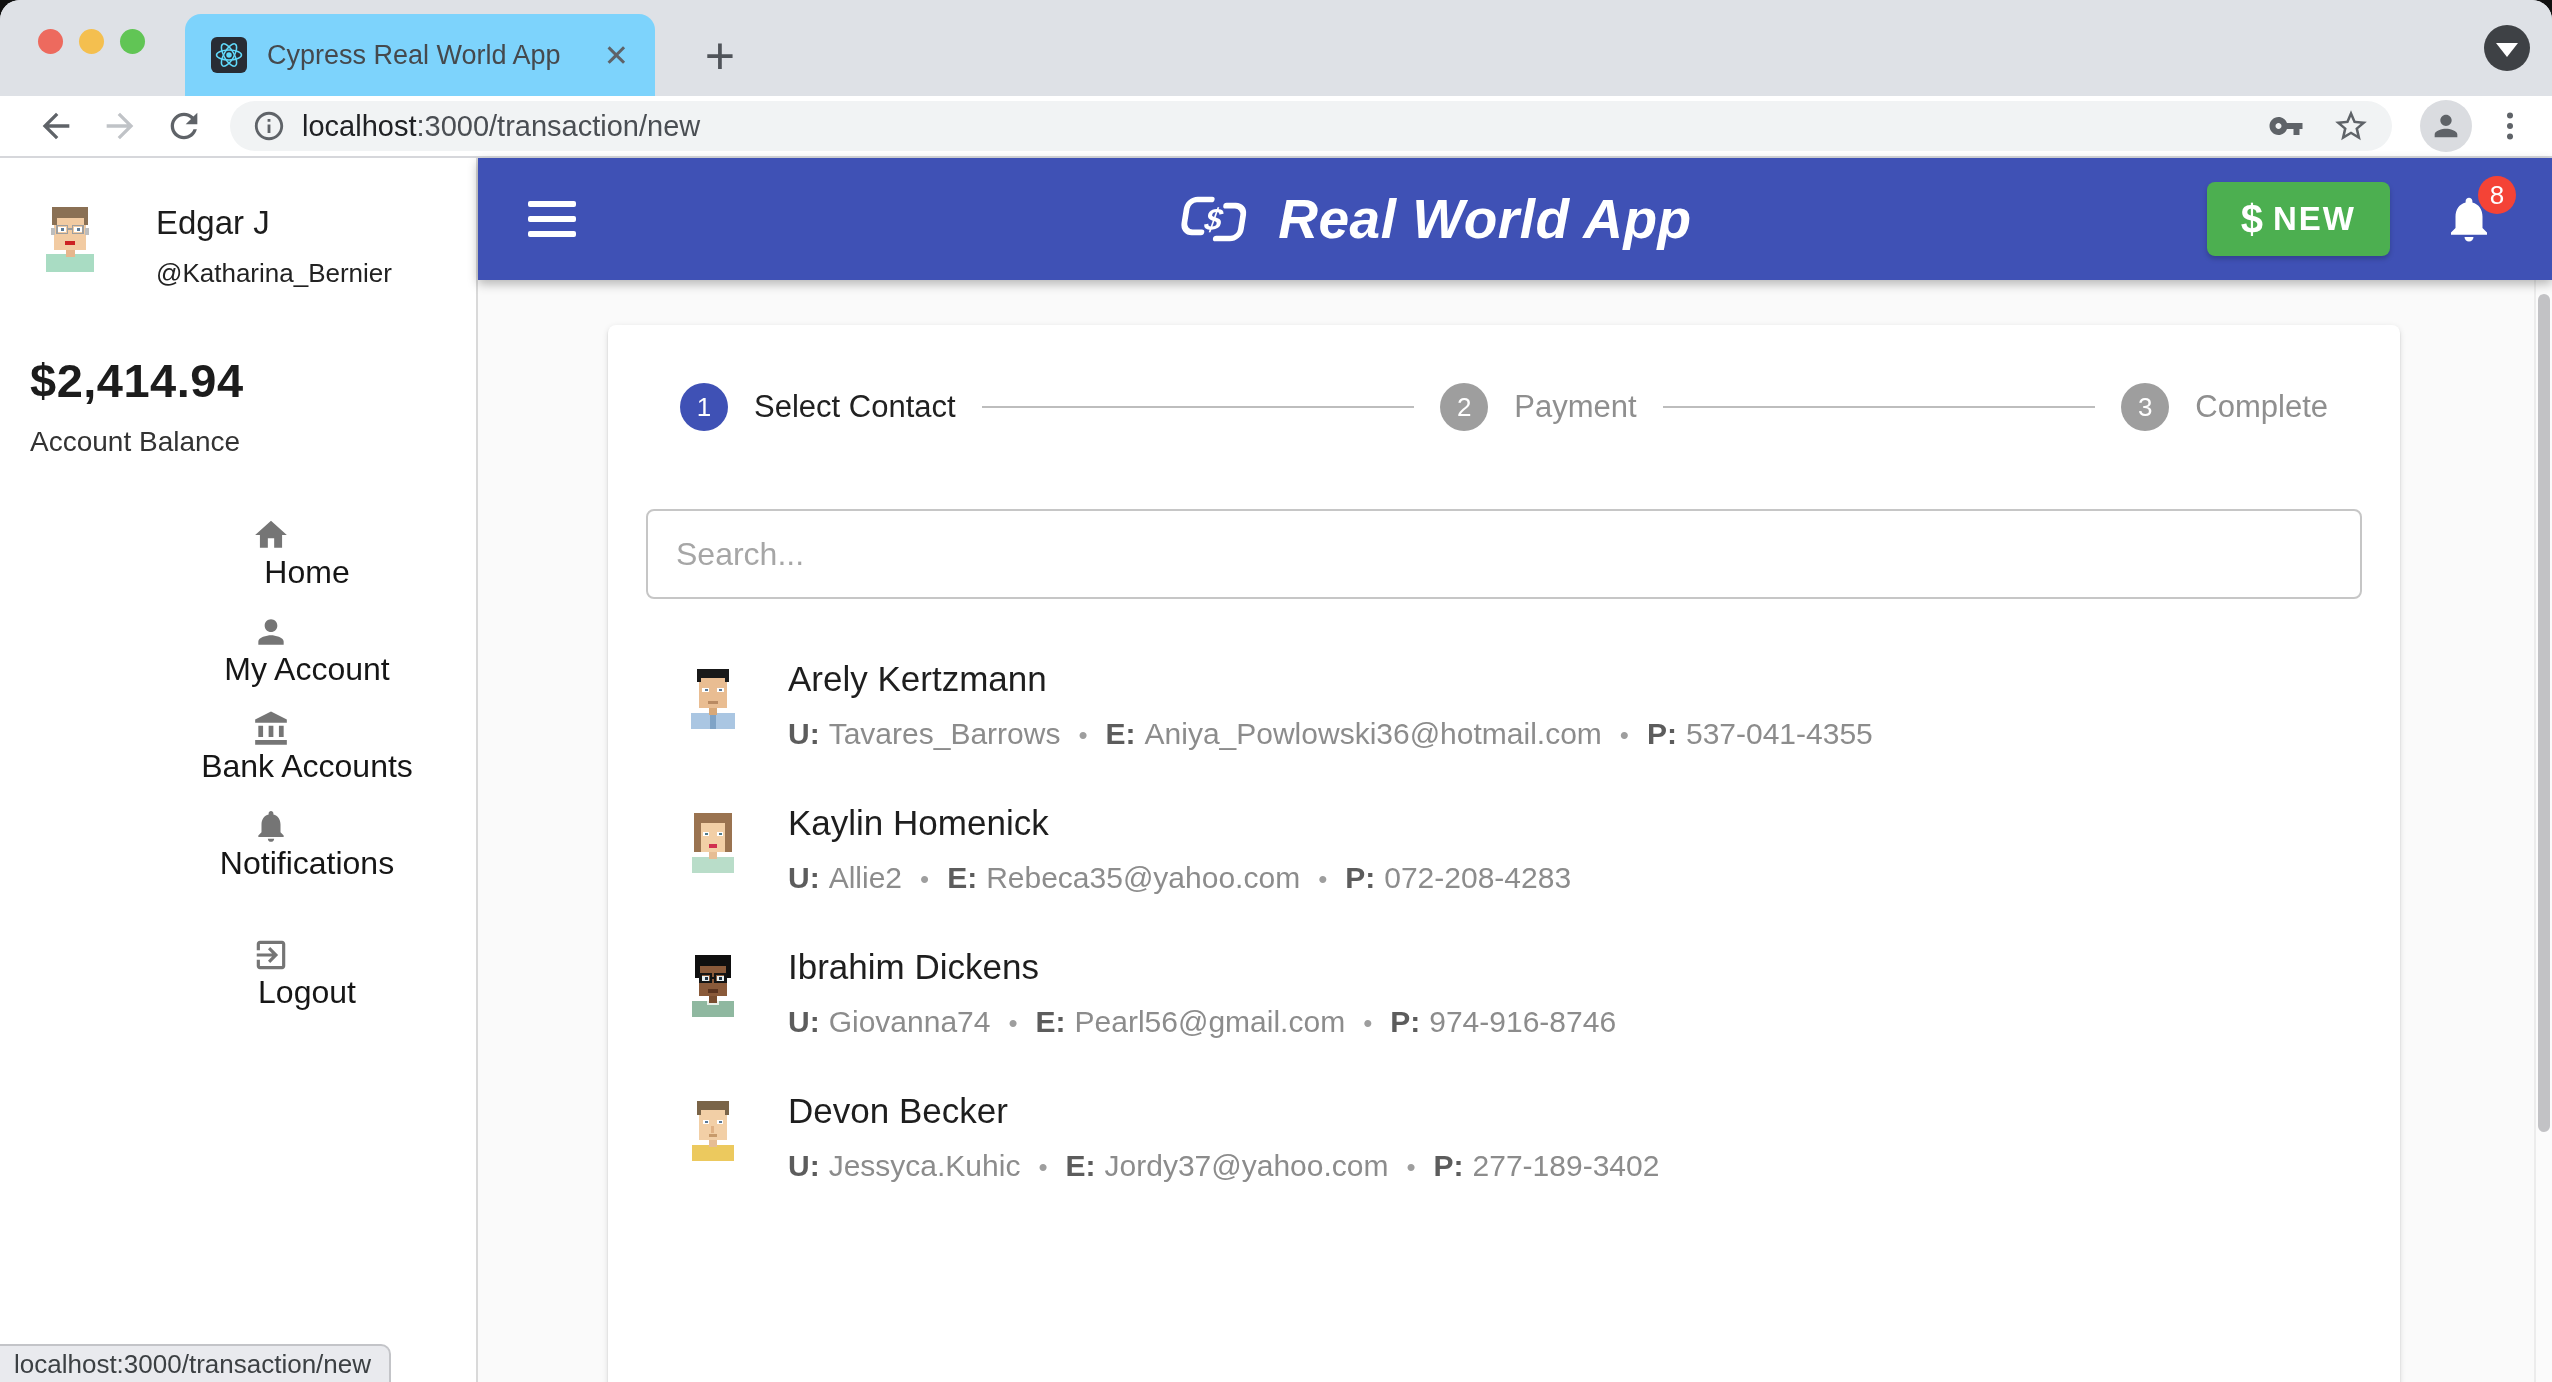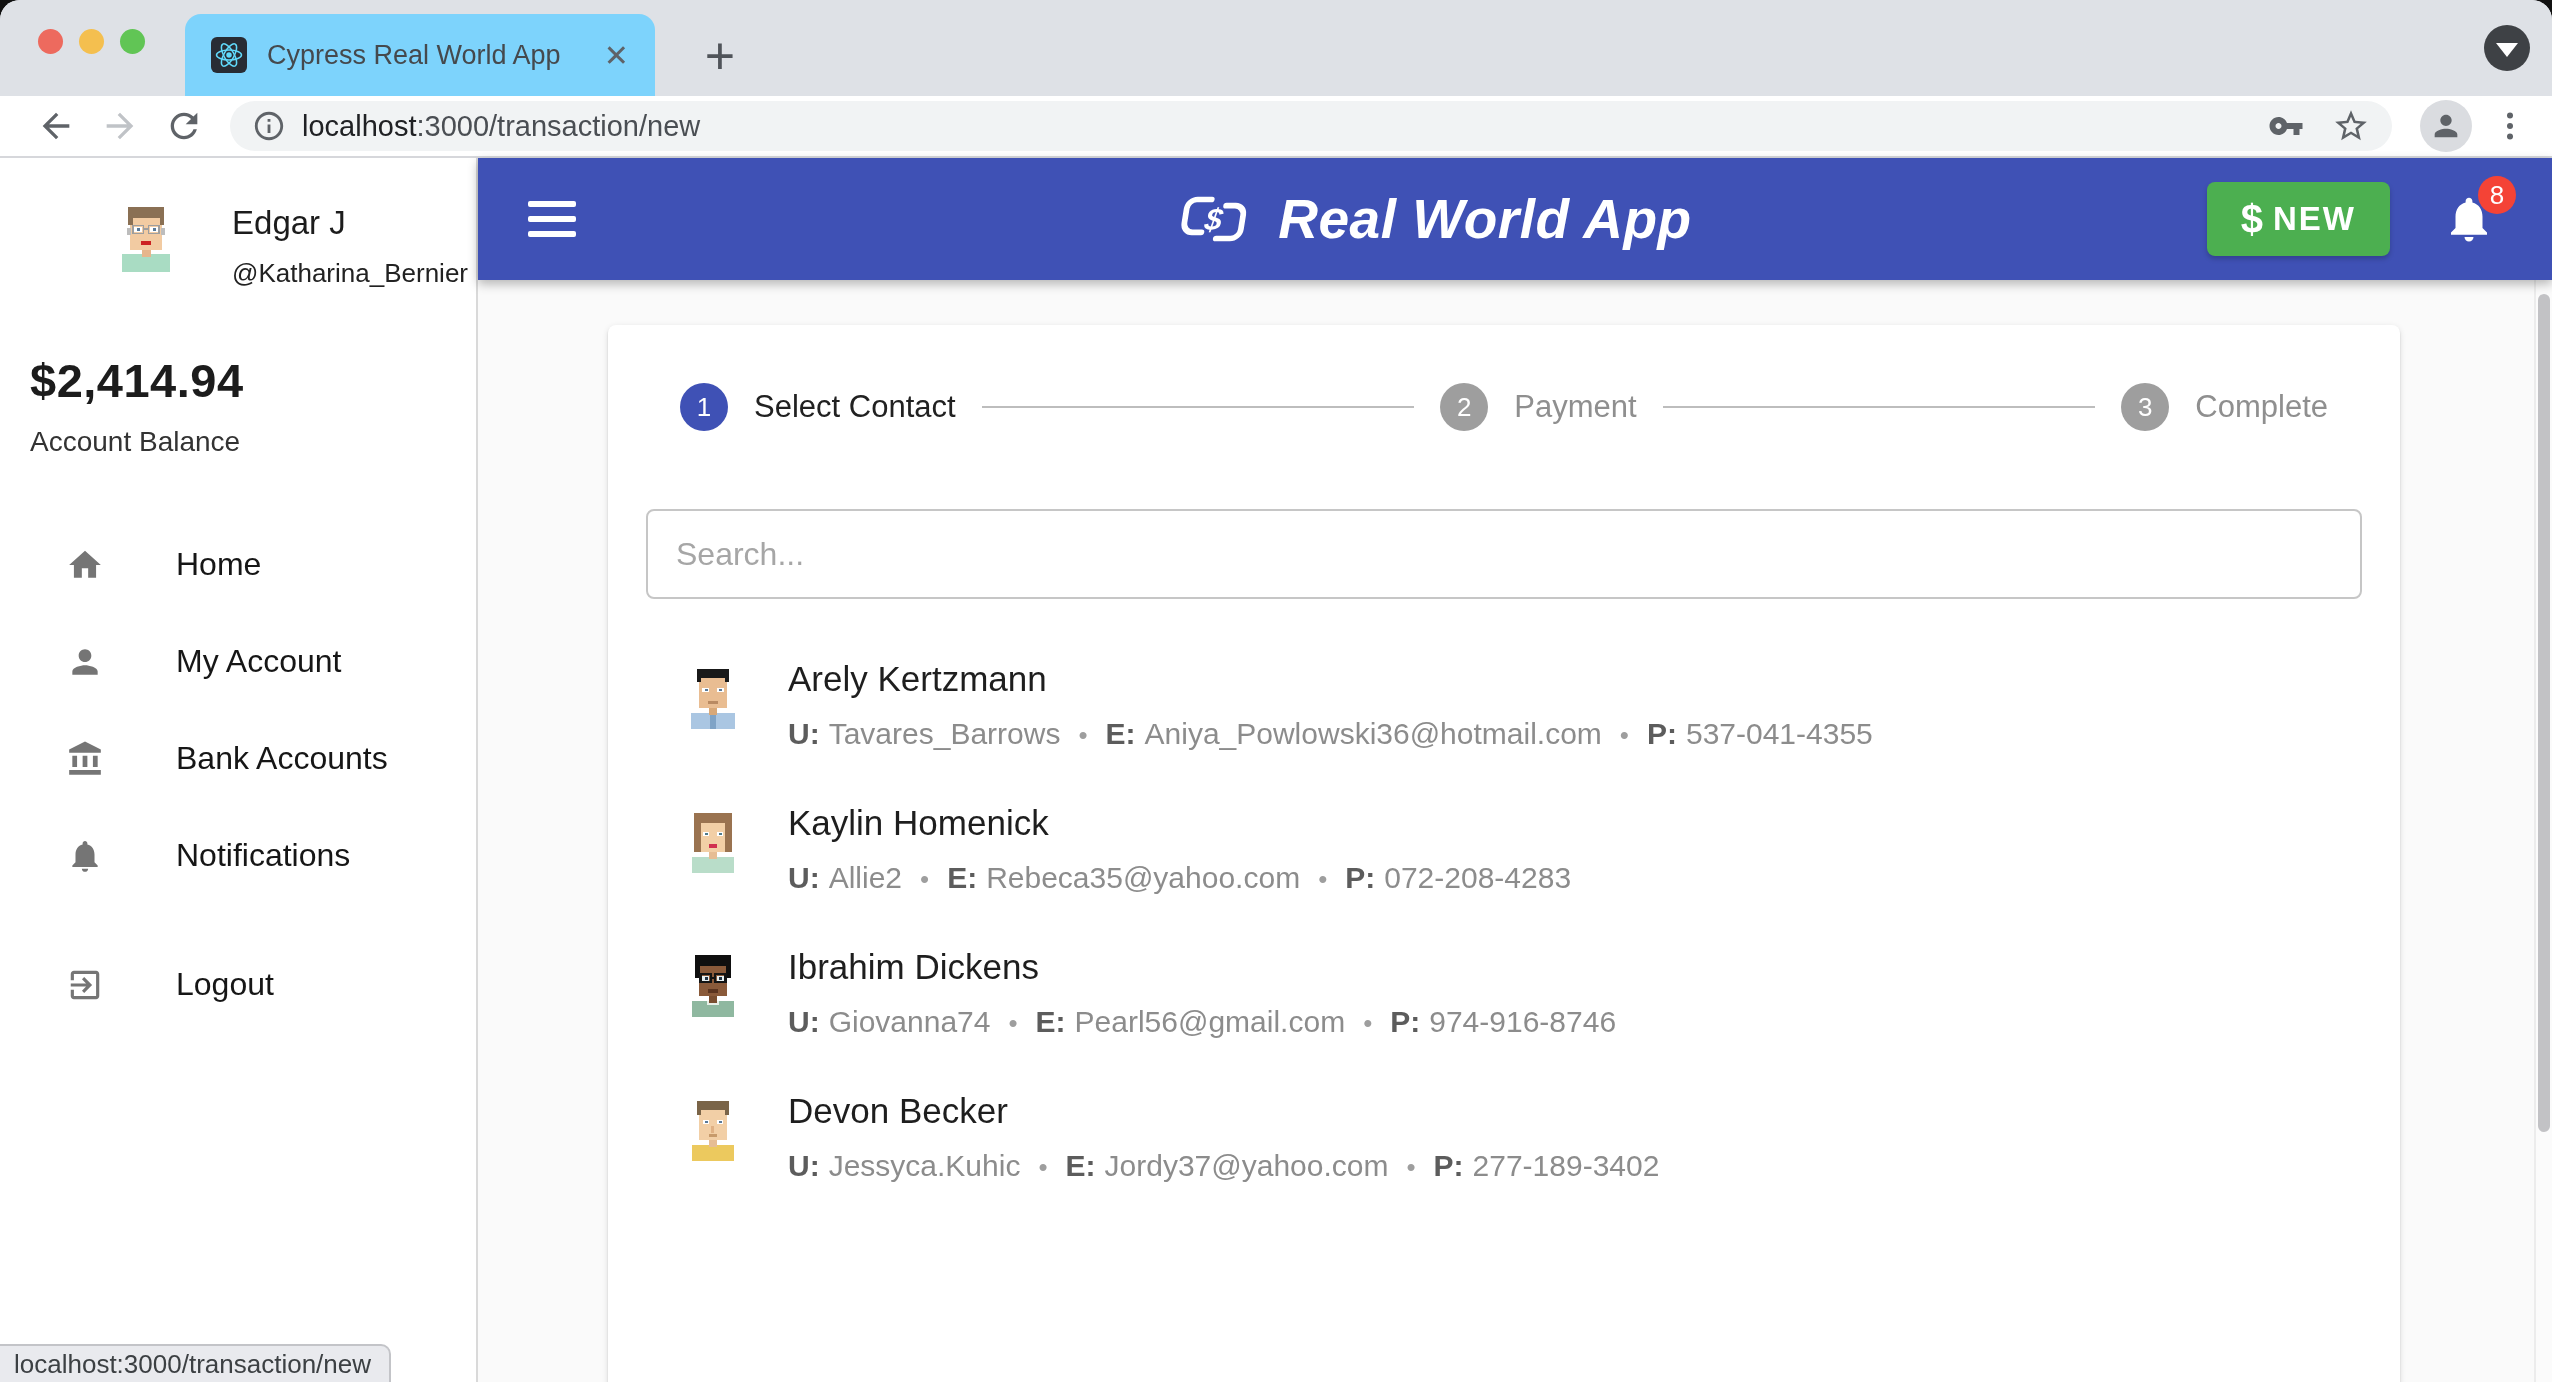--- a/index.html
+++ b/index.html
@@ -37,29 +37,29 @@
   .toolbar-right { display:flex; align-items:center; flex:none; }
   .profile-circ { width:52px; height:52px; border-radius:50%; background:#dadce0; margin:0 14px;
                   display:flex; align-items:center; justify-content:center; }
 
   
   .content { position:absolute; top:158px; left:0; right:0; bottom:0; background:#fafafa; }
 
   
   .sidebar { position:absolute; top:0; left:0; bottom:0; width:478px; background:#fff;
              border-right:2px solid #d9d9d9; }
-  .user-row { display:flex; align-items:flex-start; padding:38px 8px 0 34px;justify-content:flex-end; }
+  .user-row { display:flex; align-items:flex-start; padding:38px 14px 0 34px; }
   .user-names { margin-left:50px; padding-top:8px; }
   .user-name { font-size:33px; color:#1c1c1c; }
   .user-handle { font-size:26px; color:#222; margin-top:16px; }
   .balance { padding:64px 0 0 30px; }
   .balance-amt { font-size:47px; font-weight:bold; color:#1c1c1c; letter-spacing:0.5px; }
   .balance-lbl { font-size:28px; color:#333; margin-top:18px; }
   .nav { margin-top:58px; }
-  .nav-item { display:flex; align-items:center; height:97px; padding-left:66px; cursor:pointer; }
+  .nav-item { display:flex; align-items:center; height:97px; padding-left:66px; cursor:pointer;flex-direction:column; }
   .nav-item svg { flex:none; }
   .nav-label { margin-left:72px; font-size:32px; color:#161616; }
   .nav-item.logout { margin-top:32px; }
 
   
   .statusbar { position:absolute; left:0; bottom:0; height:38px; background:#e9eaee;
                border:2px solid #c3c4c8; border-left:none; border-bottom:none; border-radius:0 10px 0 0;
                display:flex; align-items:center; padding:0 18px 0 14px; }
   .statusbar span { font-size:26px; color:#3c4043; white-space:nowrap; }
 

